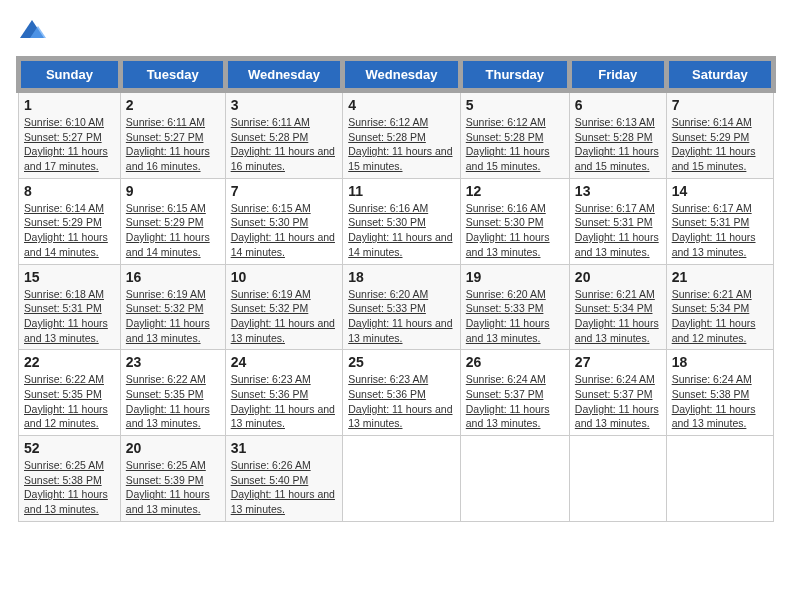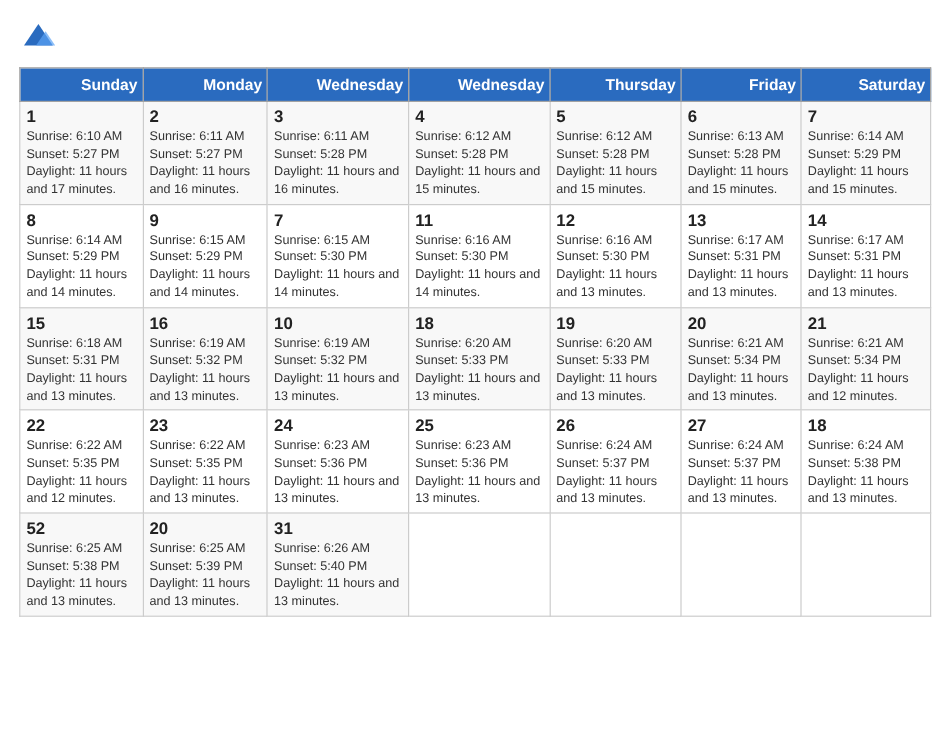--- a/index.html
+++ b/index.html
@@ -49,24 +49,24 @@
     }
     table {
       width: 100%;
       border-collapse: collapse;
       font-size: 11px;
     }
     thead tr th {
       background-color: #2a6bbf;
       color: #fff;
       padding: 6px 4px;
-      text-align: right;
+      text-align: center;
       font-size: 13px;
       font-weight: bold;
-      border: 1px solid #a3a3a3;
+      border: 5px solid #a3a3a3;
     }
     tbody tr td {
       border: 1px solid #ccc;
       padding: 4px 5px;
       vertical-align: top;
       background: #fff;
       min-height: 70px;
     }
     tbody tr:nth-child(odd) td {
       background: #f8f8f8;
@@ -75,20 +75,21 @@
       font-size: 14px;
       font-weight: bold;
       color: #222;
       display: block;
       margin-bottom: 2px;
     }
     .day-info {
       font-size: 10.5px;
       color: #333;
       line-height: 1.4;
+      text-decoration: underline;
     }
     .empty-cell {
       background: #fff !important;
     }
   </style>
 </head>
 <body>
 
 <div class="header-area">
   <div class="logo">
@@ -103,21 +104,21 @@
   <div class="title-area">
     <div class="main-title"></div>
     <div class="subtitle"></div>
   </div>
 </div>
 
 <table>
   <thead>
     <tr id="header-row">
         <th>Sunday</th>
-        <th>Monday</th>
+        <th>Tuesday</th>
         <th>Wednesday</th>
         <th>Wednesday</th>
         <th>Thursday</th>
         <th>Friday</th>
         <th>Saturday</th>
       </tr>
   </thead>
   <tbody id="calendar-body">
       <tr>
         <td><span class="day-num">1</span>

